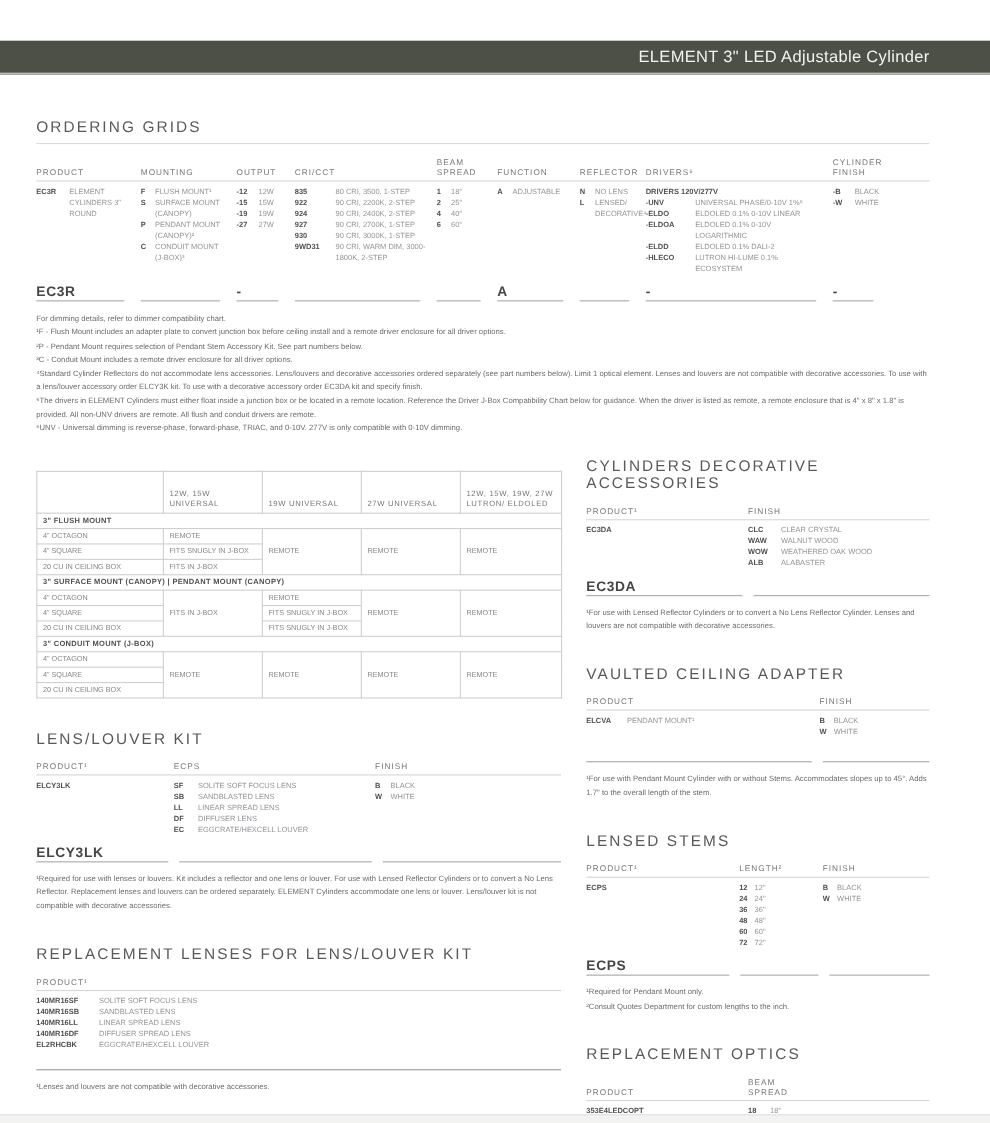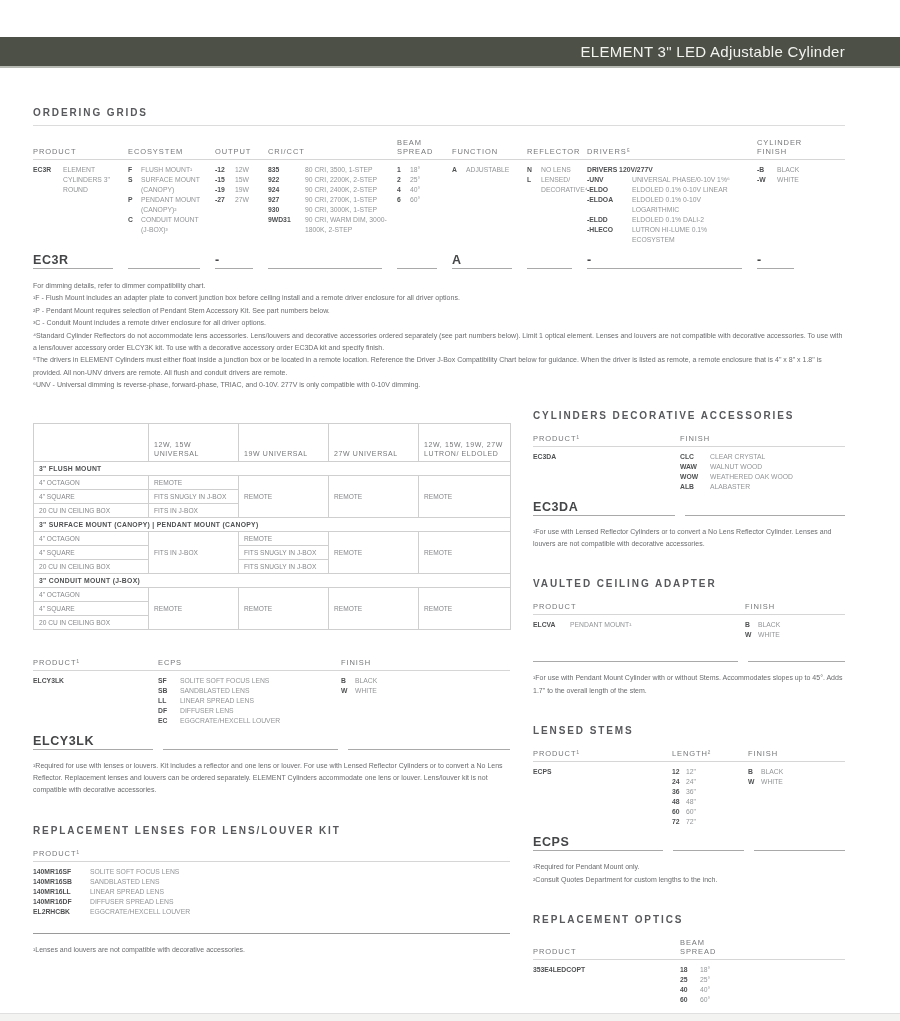--- a/index.html
+++ b/index.html
@@ -6,21 +6,21 @@
   body { background:#ffffff; font-family:"Liberation Sans", sans-serif; }
   #page { width:900px; height:1021px; background:#fff; position:relative; overflow:hidden; }
 
   
   .topbar { margin-top:37px; height:31px; background:#4c5046; border-bottom:2px solid #b7bab2;
             color:#f3f3f0; font-size:15px; line-height:29px; text-align:right; padding-right:55px;
             letter-spacing:0.3px; }
 
   .content { padding:0 55px 0 33px; }
 
-  .sec-title { font-size:10px; font-weight:bold; letter-spacing:1.9px; color:#58595c; }
+  .sec-title { font-size:14px; font-weight:normal; letter-spacing:1.9px; color:#58595c; }
 
   
   .og-title { margin-top:39px; padding-bottom:7px; border-bottom:1px solid #dcdcdc; }
   .cyl-title { margin-top:23px; }
 
   
   .ogrid { margin-top:12px; }
   .ogrid-head { display:flex; align-items:flex-end; border-bottom:1px solid #d6d6d6; padding-bottom:3px; }
   .ogrid-head .colhead { font-size:7.5px; letter-spacing:0.9px; color:#76777a; line-height:9px; }
   .ogrid-body { display:flex; padding-top:5px; }
@@ -86,21 +86,21 @@
     <span>ELEMENT 3" LED Adjustable Cylinder</span>
   </div>
 
   <div class="content">
 
     <div class="sec-title og-title">ORDERING GRIDS</div>
 
     <div class="ogrid">
       <div class="ogrid-head">
         <div class="col c-prod colhead">PRODUCT</div>
-        <div class="col c-mount colhead">ECOSYSTEM</div>
+        <div class="col c-mount colhead">MOUNTING</div>
         <div class="col c-out colhead">OUTPUT</div>
         <div class="col c-cri colhead">CRI/CCT</div>
         <div class="col c-beam colhead">BEAM SPREAD</div>
         <div class="col c-func colhead">FUNCTION</div>
         <div class="col c-refl colhead">REFLECTOR</div>
         <div class="col c-drv colhead">DRIVERS⁵</div>
         <div class="col c-fin colhead">CYLINDER FINISH</div>
       </div>
       <div class="ogrid-body">
         <div class="col c-prod">
@@ -349,20 +349,21 @@
           <tr>
             <td>4" SQUARE</td>
           </tr>
           <tr>
             <td>20 CU IN CEILING BOX</td>
           </tr>
         </tbody>
           </table>
 
         <div class="mini">
+          <div class="sec-title">LENS/LOUVER KIT</div>
           <div class="mini-head">
             <div class="lk-prod colhead">PRODUCT¹</div>
             <div class="lk-type colhead">ECPS</div>
             <div class="lk-fin colhead">FINISH</div>
           </div>
           <div class="mini-body">
             <div class="lk-prod">
               <div class="pair">
                   <span class="code">ELCY3LK</span>
                 </div>

